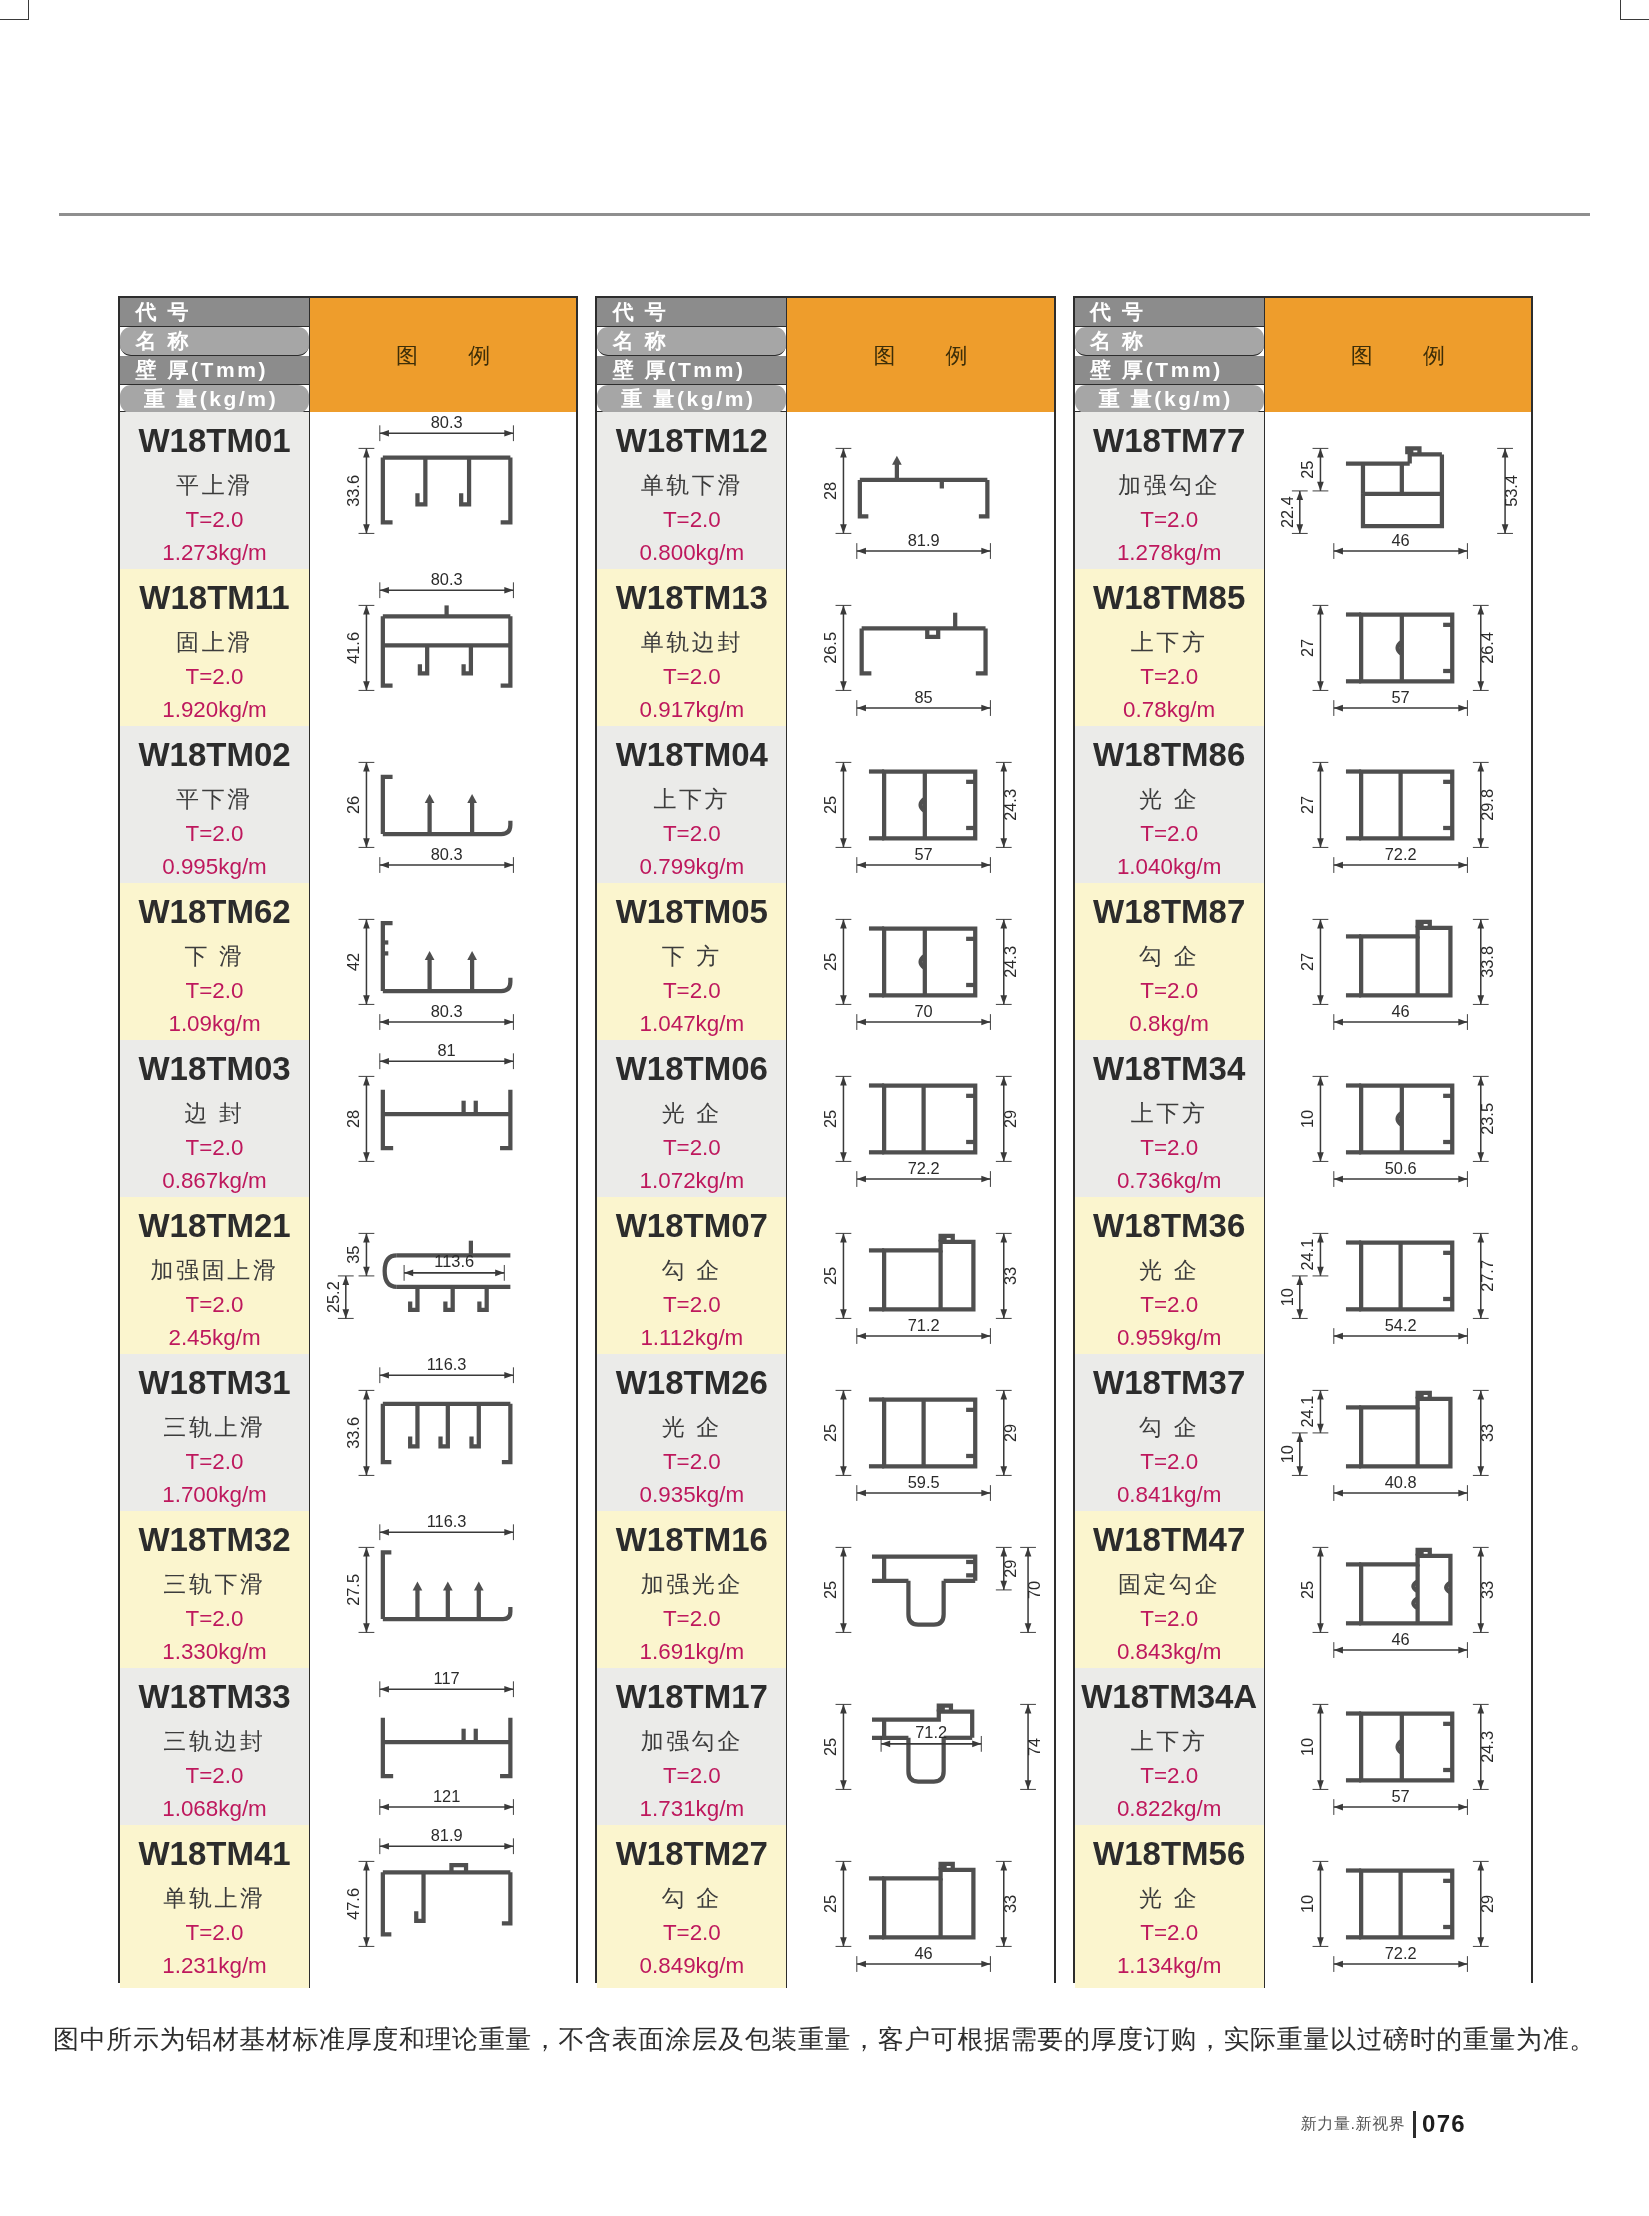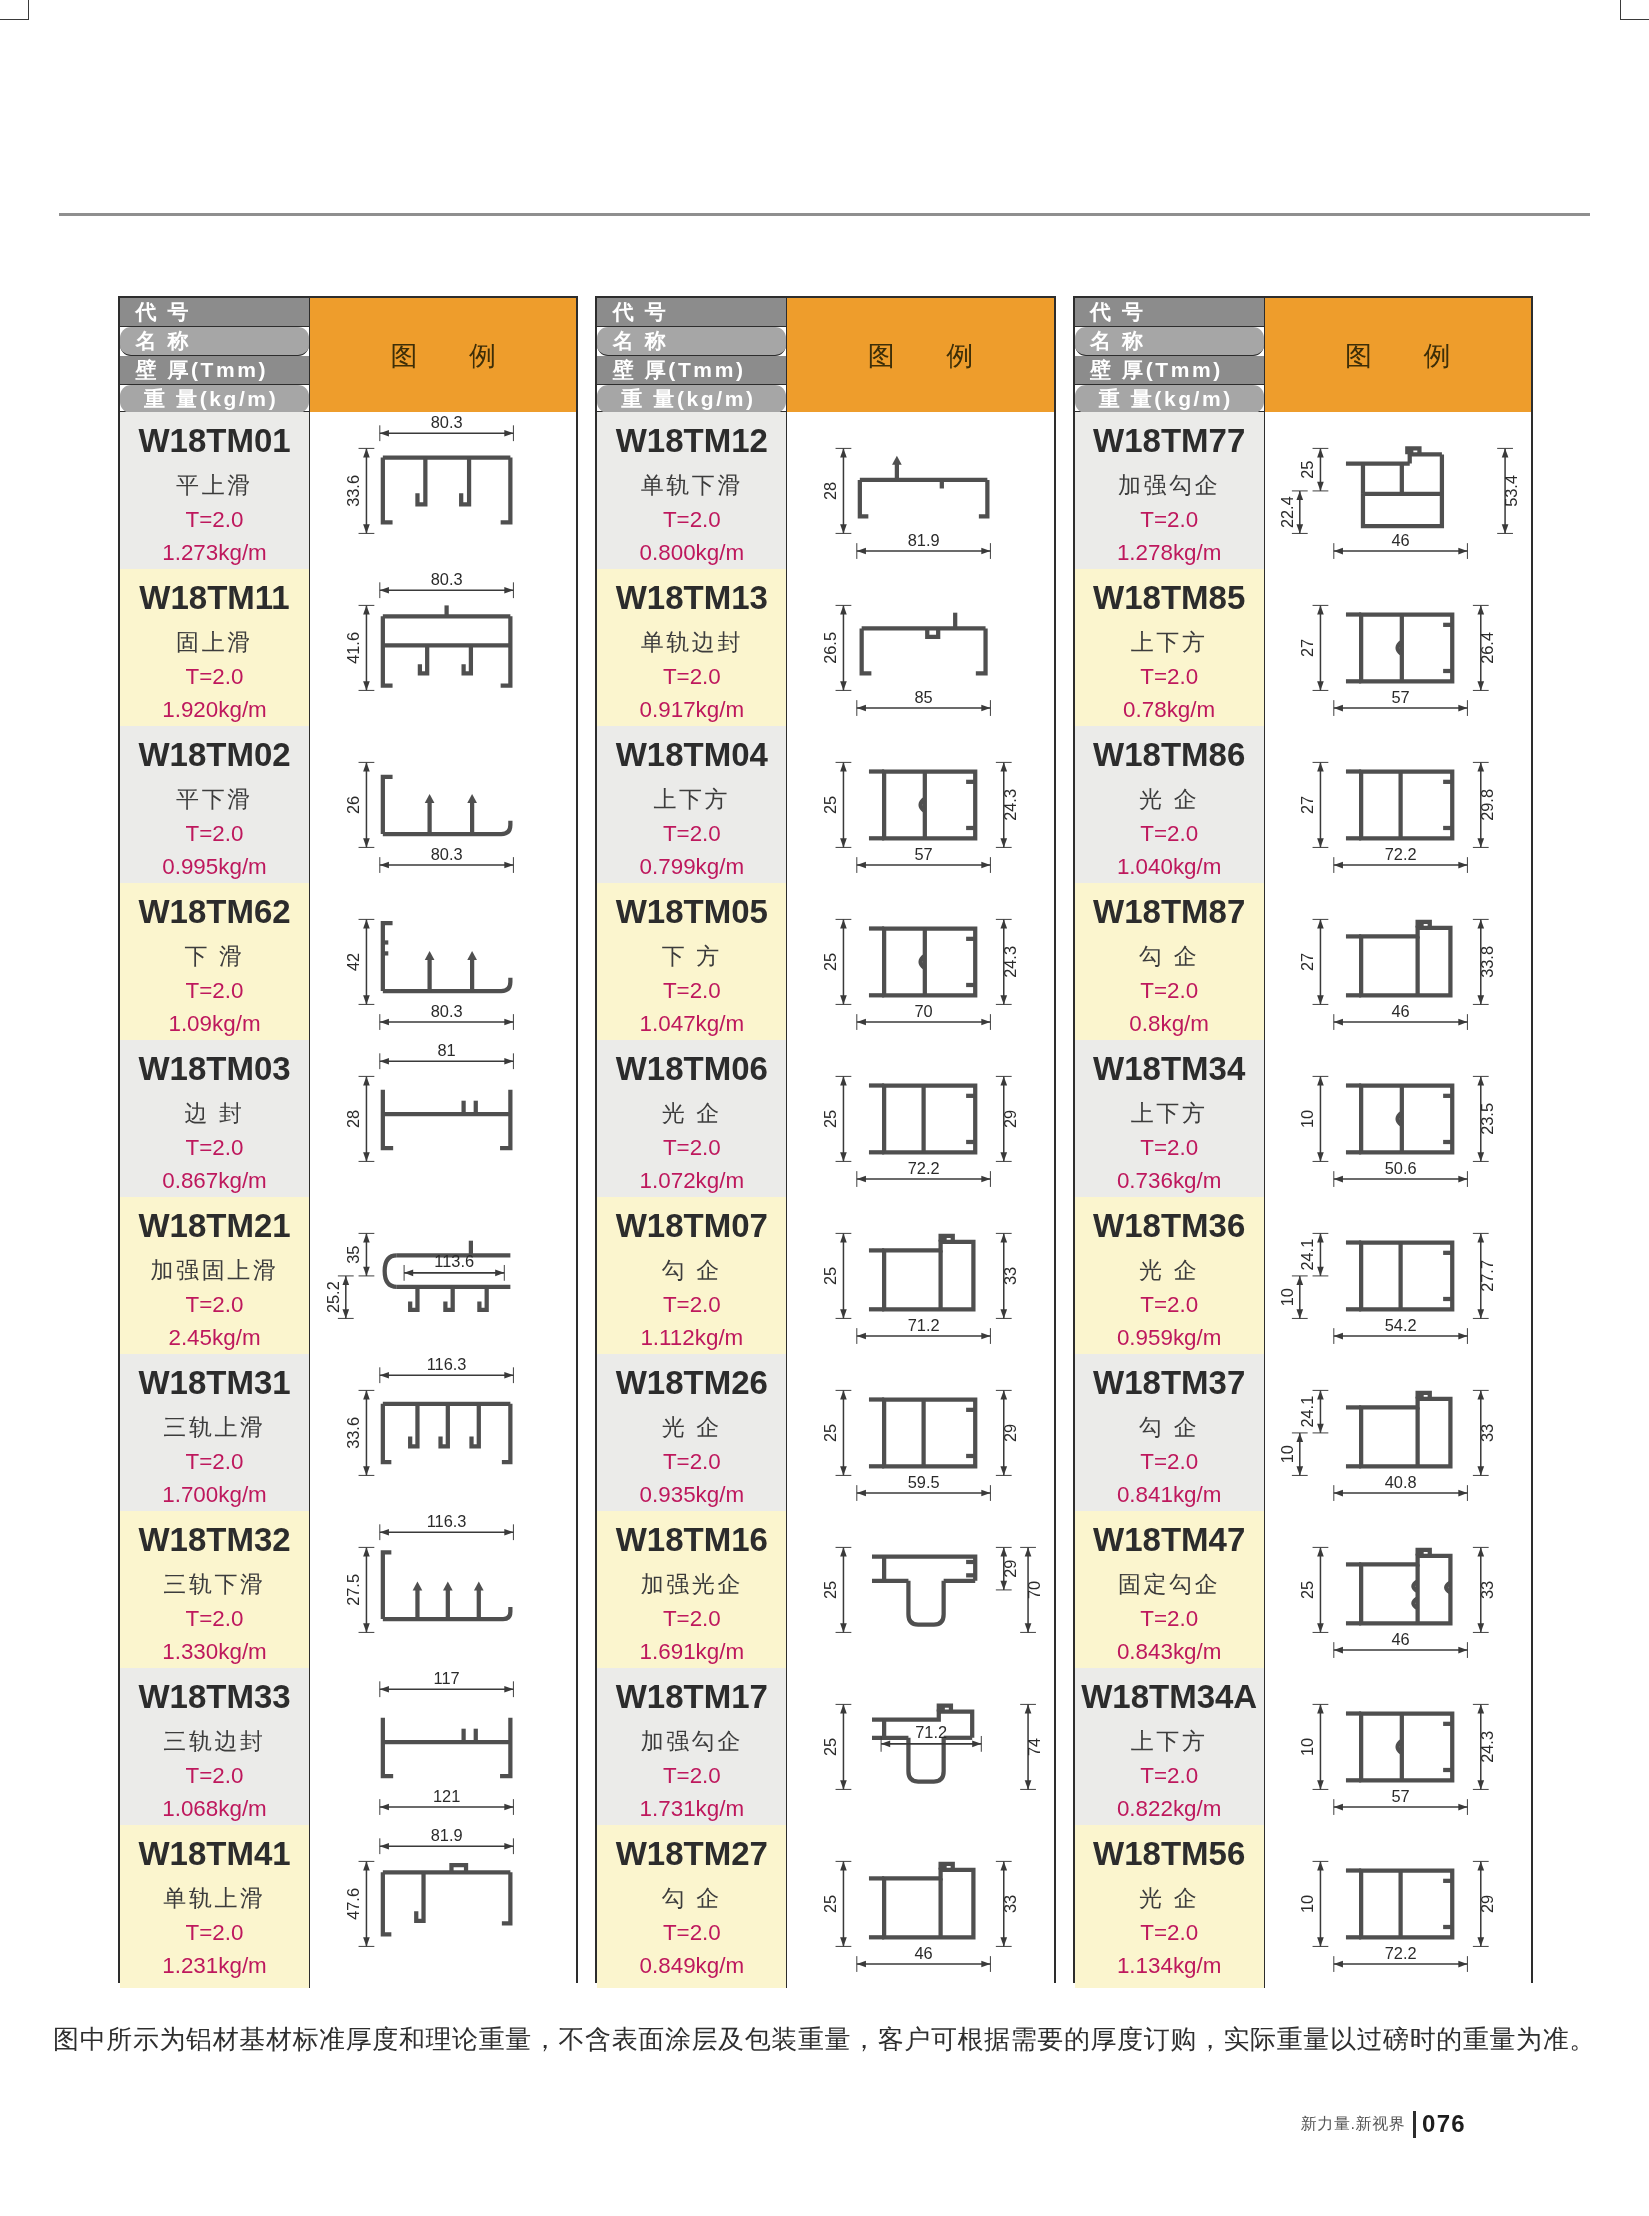--- a/index.html
+++ b/index.html
@@ -28,21 +28,21 @@
   .ghead{display:grid;grid-template-columns:189px 1fr;height:113px;}
   .ghead-left{display:flex;flex-direction:column;}
   .band{flex:1;display:flex;align-items:center;padding-left:15.4px;
         color:#fff;font-weight:bold;font-size:21px;letter-spacing:2.6px;}
   .band.dark{background:#8C8C8C;border-bottom:1.9px solid #2d2d2d;}
   .band.light{background:#A6A6A6;border-bottom:1.9px solid #2d2d2d;border-radius:11px;}
   .band:last-child{border-bottom:none;padding-left:24px;}
   .ghead-right{
     background:#EE9D2C;border-left:1.9px solid #2d2d2d;
     display:flex;align-items:center;justify-content:center;
-    font-size:27px;color:#3d2e08;letter-spacing:22px;text-indent:22px;font-weight:500;
+    font-size:22px;color:#3d2e08;letter-spacing:22px;text-indent:22px;font-weight:500;
   }
   .row{display:grid;grid-template-columns:189px 1fr;height:156px;border-top:1.9px solid #2d2d2d;}
   .info{display:flex;flex-direction:column;align-items:center;justify-content:center;text-align:center;}
   .info.gray{background:#EBEBE9;}
   .info.yellow{background:#FBF5CE;}
   .code{font-size:33px;font-weight:bold;color:#2c2c2c;letter-spacing:0px;}
   .cname{font-size:23px;color:#3c3c3c;margin-top:10.2px;letter-spacing:2.6px;}
   .meta{font-size:22.4px;color:#be185d;margin-top:6.4px;}
   .draw{background:#ffffff;border-left:1.9px solid #2d2d2d;position:relative;padding:2.6px;}
   .draw svg{width:100%;height:100%;display:block;}

